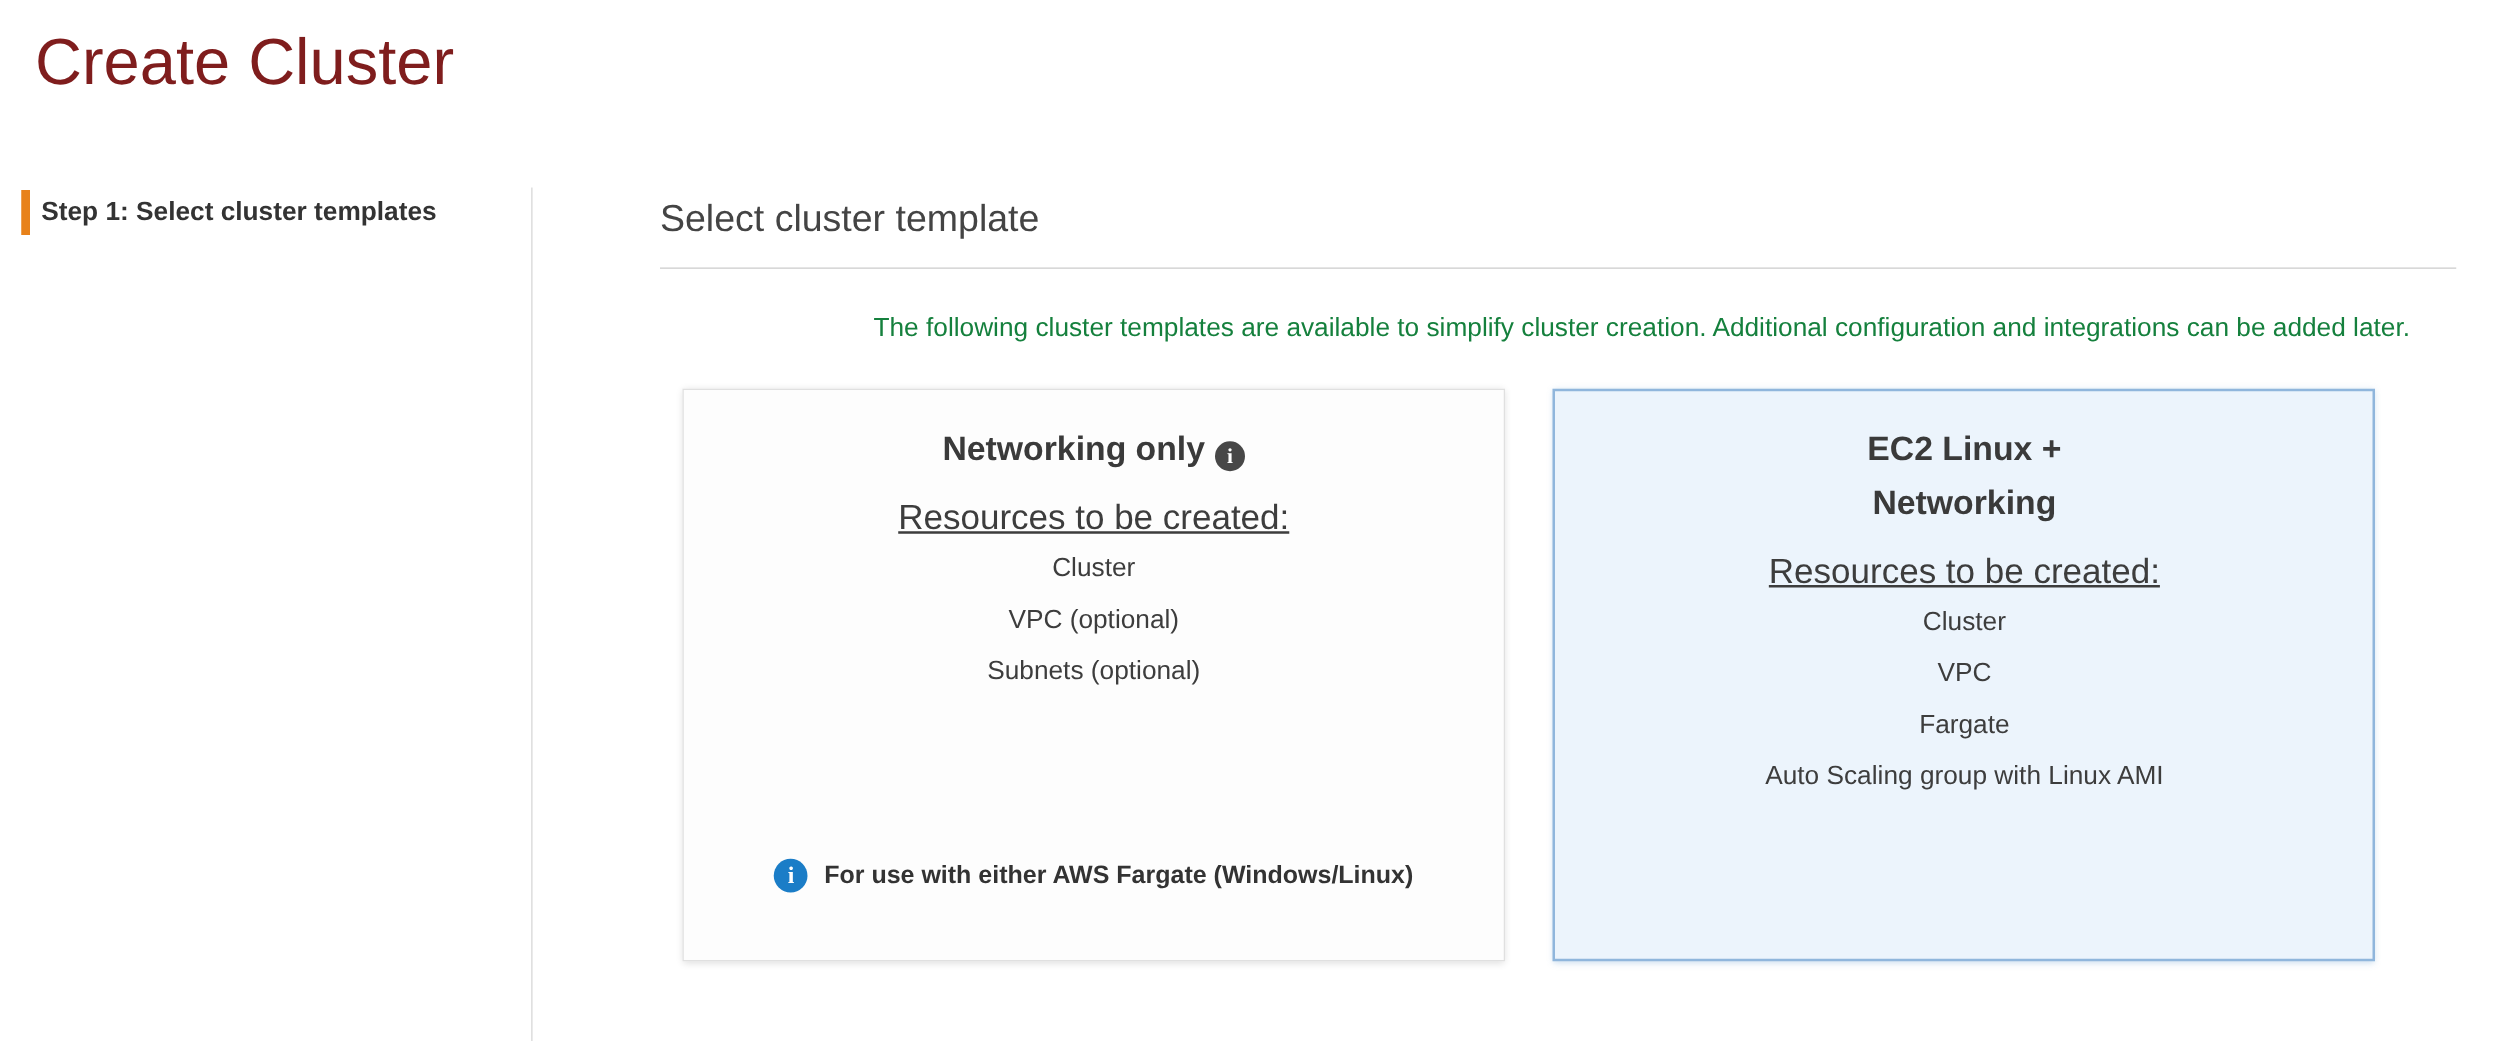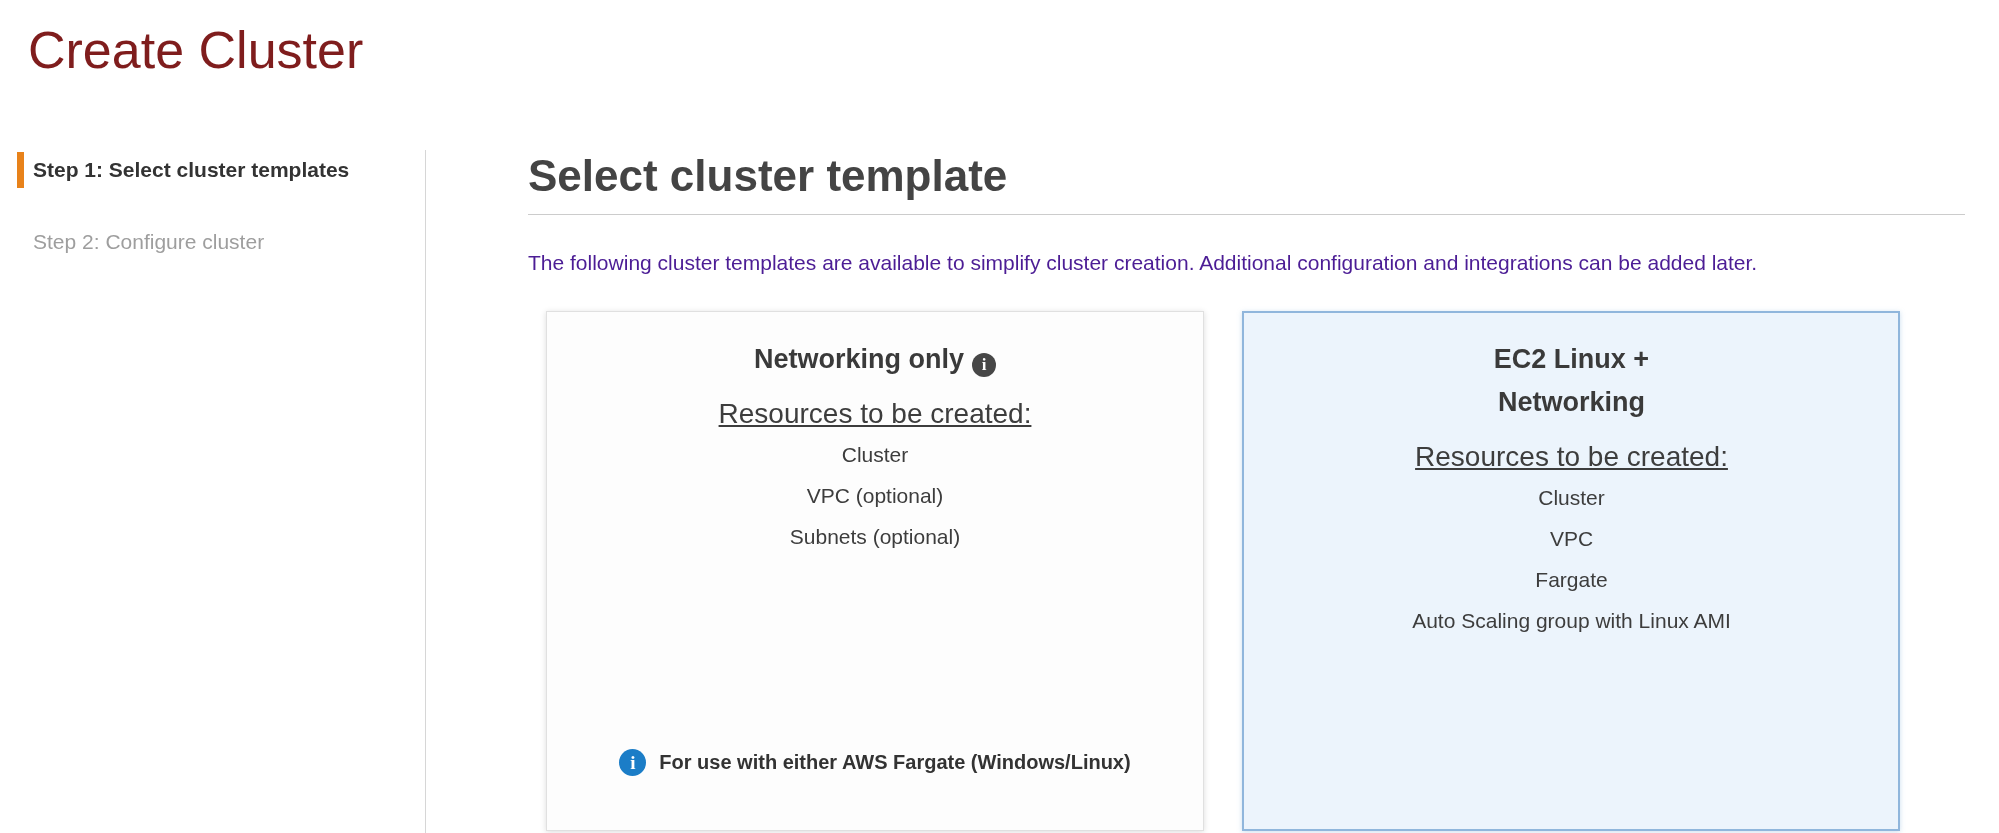--- a/index.html
+++ b/index.html
@@ -43,41 +43,42 @@
     border-left: 7px solid var(--accent-orange, #e8821a);
     padding-left: 9px;
     font-weight: bold;
     color: #333333;
   }
 
   
   .main { flex: 1 1 auto; padding: 0 34px 0 102px; }
   .section-heading {
     margin: 6px 0 0 0;
-    font-size: 44px; font-weight: 700; line-height: 40px;
+    font-size: 30px; font-weight: 400; line-height: 40px;
     color: #444444;
   }
   .heading-rule {
     border: none; border-top: 1px solid #cccccc;
     margin: 18px 0 0 0;
   }
   .section-description {
     margin: 28px 0 0 0;
     font-size: 21px; line-height: 40px;
-    color: #4c1d95;
+    color: #15803d;
     max-width: 1400px;
+    text-align: right;
   }
 
   
   .cards {
     display: flex; gap: 38px;
     margin: 28px 0 0 18px;
   }
   .card {
-    width: 658px; height: 520px;
+    width: 658px; height: 458px;
     background: #fdfdfd;
     border: 1px solid #e0e0e0;
     box-shadow: 0 1px 6px rgba(0,0,0,0.14);
     display: flex; flex-direction: column; align-items: center;
     text-align: center;
     padding: 24px 28px 30px 28px;
     cursor: pointer;
   }
   .card.selected {
     background: var(--selected-card-bg, #ecf4fc);
@@ -135,23 +136,20 @@
 <body>
 
 <h1 class="page-title">Create Cluster</h1>
 
 <div class="content">
 
   <nav class="steps">
     <div class="step active">
       <span>Step 1: Select cluster templates</span>
     </div>
-    <div class="step">
-      <span>Step 2: Configure cluster</span>
-    </div>
   </nav>
 
   <main class="main">
     <h2 class="section-heading">Select cluster template</h2>
     <hr class="heading-rule">
     <p class="section-description">The following cluster templates are available to simplify cluster creation. Additional configuration and integrations can be added later.</p>
 
     <div class="cards">
 
       <div class="card">

